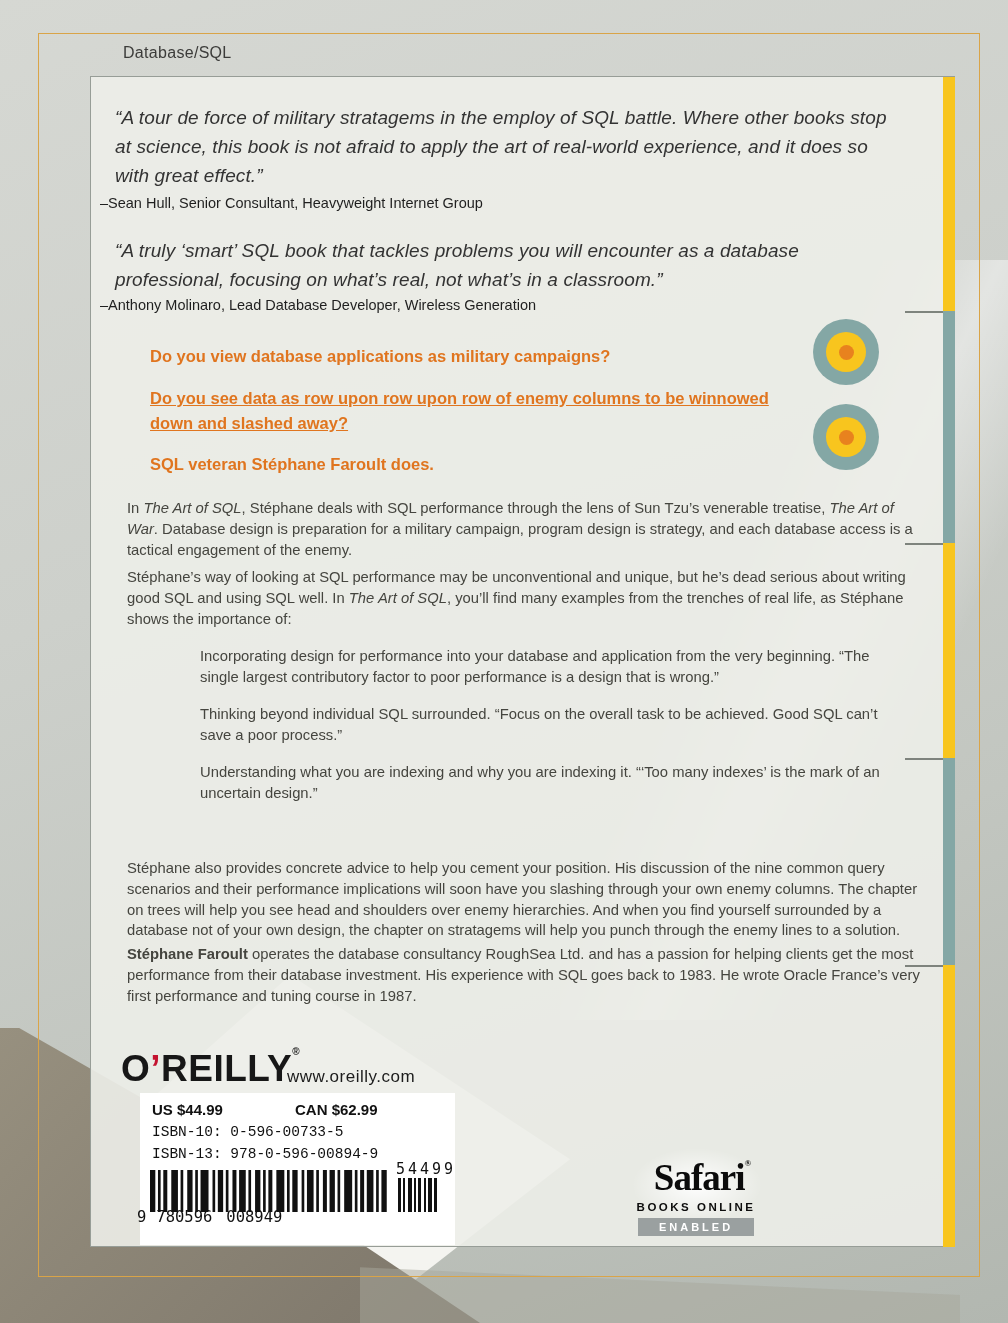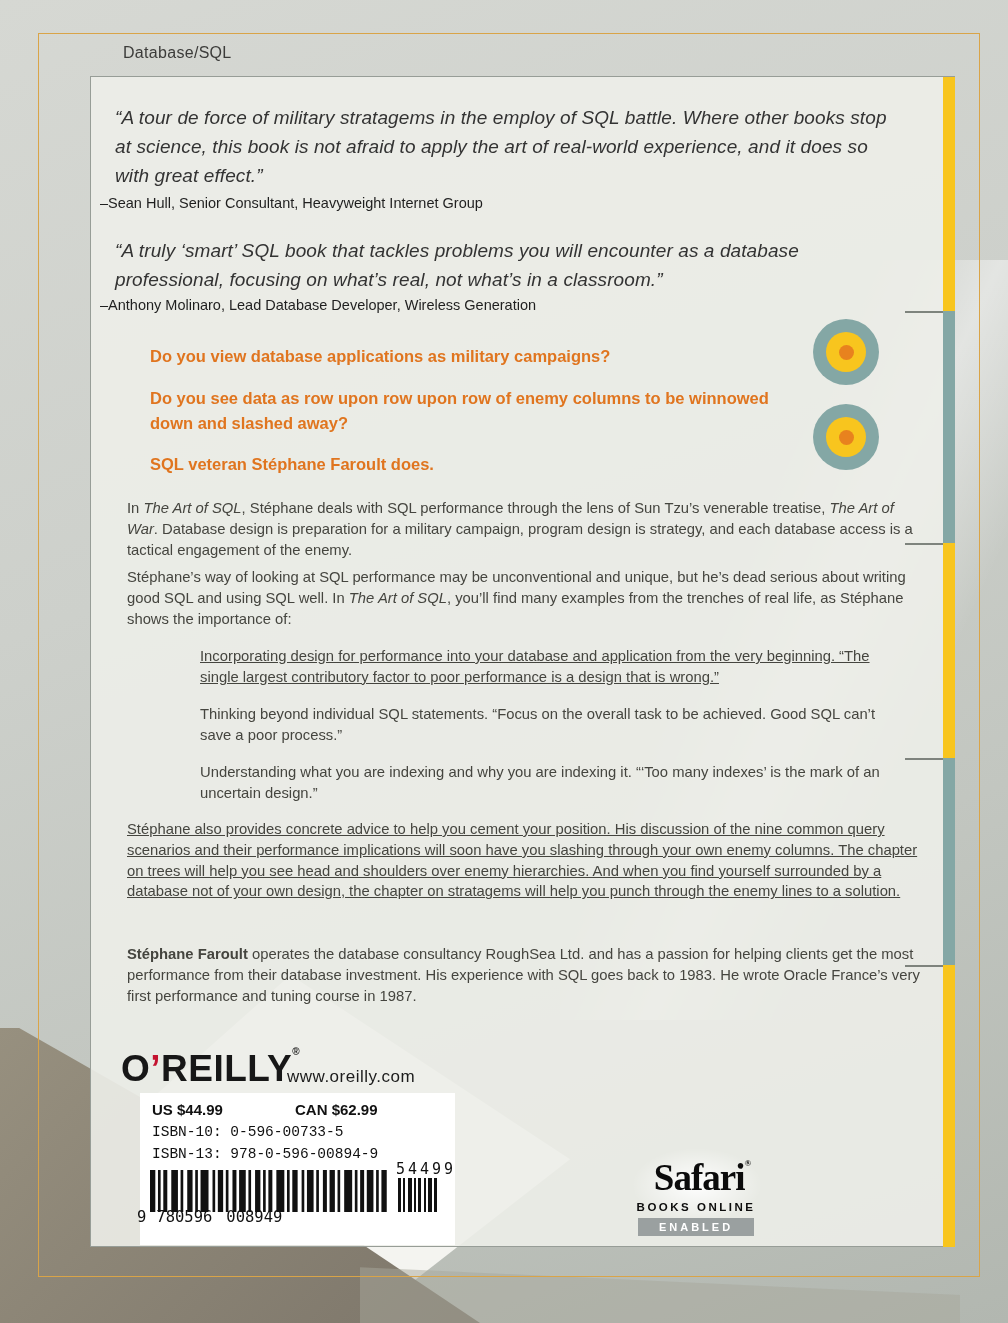--- a/index.html
+++ b/index.html
@@ -38,26 +38,26 @@
   .tick{ left:905px; width:38px; height:2px; background:rgba(90,96,90,.75); }
 
   
   .category{ left:123px; top:44px; font-size:16px; color:#3c3c3a; letter-spacing:.3px; }
   .quote{ left:115px; width:785px; font-size:19px; font-style:italic; color:#333;
     line-height:29px; letter-spacing:.1px; }
   .q1{ top:103px; } .q2{ top:236px; }
   .attrib{ width:785px; left:100px; text-align:left; font-size:14.5px; color:#1f1f1f; }
   .a1{ top:195px; } .a2{ top:297px; }
   .headline{ left:150px; width:640px; font-size:16.5px; font-weight:bold; color:#e0751f; line-height:25px; }
-  .h1{ top:344px; } .h2{ top:386px; } .h3{ top:452px; }
+  .h1{ top:344px; } .h2{ top:386px;text-decoration:underline; } .h3{ top:452px; }
   .bodytxt{ left:127px; width:795px; font-size:14.8px; color:#45453f; line-height:20.8px; }
   .p1{ top:498px; } .p2{ top:567px; }
   .indent{ left:200px; width:690px; }
-  .b1{ top:646px;text-decoration:underline; } .b2{ top:704px; } .b3{ top:762px; }
-  .p3{ top:819px;text-decoration:underline; }
+  .b1{ top:646px; } .b2{ top:704px; } .b3{ top:762px; }
+  .p3{ top:858px; }
   .bio{ top:944px; }
   .it{ font-style:italic; }
   .bd{ font-weight:bold; }
 
   
   .target{ width:66px; height:66px; border-radius:50%; background:#84a7a5;
     display:flex; align-items:center; justify-content:center; }
   .t1{ left:813px; top:319px; } .t2{ left:813px; top:404px; }
   .target .ring{ width:40px; height:40px; border-radius:50%; background:#f8c51e;
     display:flex; align-items:center; justify-content:center; }
@@ -144,21 +144,21 @@
     <div class="ring">
       <div class="dot"></div>
     </div>
   </div>
 
   <p class="abs bodytxt p2"><span>Stéphane’s way of looking at SQL performance may be unconventional and unique, but he’s dead serious about writing good SQL and using SQL well. In </span><span class="it">The Art of SQL</span><span>, you’ll find many examples from the trenches of real life, as Stéphane shows the importance of:</span></p>
 
   <p class="abs bodytxt p1"><span>In </span><span class="it">The Art of SQL</span><span>, Stéphane deals with SQL performance through the lens of Sun Tzu’s venerable treatise, </span><span class="it">The Art of War</span><span>. Database design is preparation for a military campaign, program design is strategy, and each database access is a tactical engagement of the enemy.</span></p>
 
   <p class="abs bodytxt indent b1">Incorporating design for performance into your database and application from the very beginning. “The single largest contributory factor to poor performance is a design that is wrong.”</p>
-  <p class="abs bodytxt indent b2">Thinking beyond individual SQL statements. “Focus on the overall task to be achieved. Good SQL can’t save a poor process.”</p>
+  <p class="abs bodytxt indent b2">Thinking beyond individual SQL surrounded. “Focus on the overall task to be achieved. Good SQL can’t save a poor process.”</p>
   <p class="abs bodytxt indent b3">Understanding what you are indexing and why you are indexing it. “‘Too many indexes’ is the mark of an uncertain design.”</p>
 
   <p class="abs bodytxt p3">Stéphane also provides concrete advice to help you cement your position. His discussion of the nine common query scenarios and their performance implications will soon have you slashing through your own enemy columns. The chapter on trees will help you see head and shoulders over enemy hierarchies. And when you find yourself surrounded by a database not of your own design, the chapter on stratagems will help you punch through the enemy lines to a solution.</p>
 
   <p class="abs bodytxt bio"><span class="bd">Stéphane Faroult</span><span> operates the database consultancy RoughSea Ltd. and has a passion for helping clients get the most performance from their database investment. His experience with SQL goes back to 1983. He wrote Oracle France’s very first performance and tuning course in 1987.</span></p>
 
   <div class="abs logo"><span>O</span><span class="apos">’</span><span>REILLY</span><sup>®</sup></div>
   <div class="abs url">www.oreilly.com</div>
 
   <div class="abs pricebox"></div>

